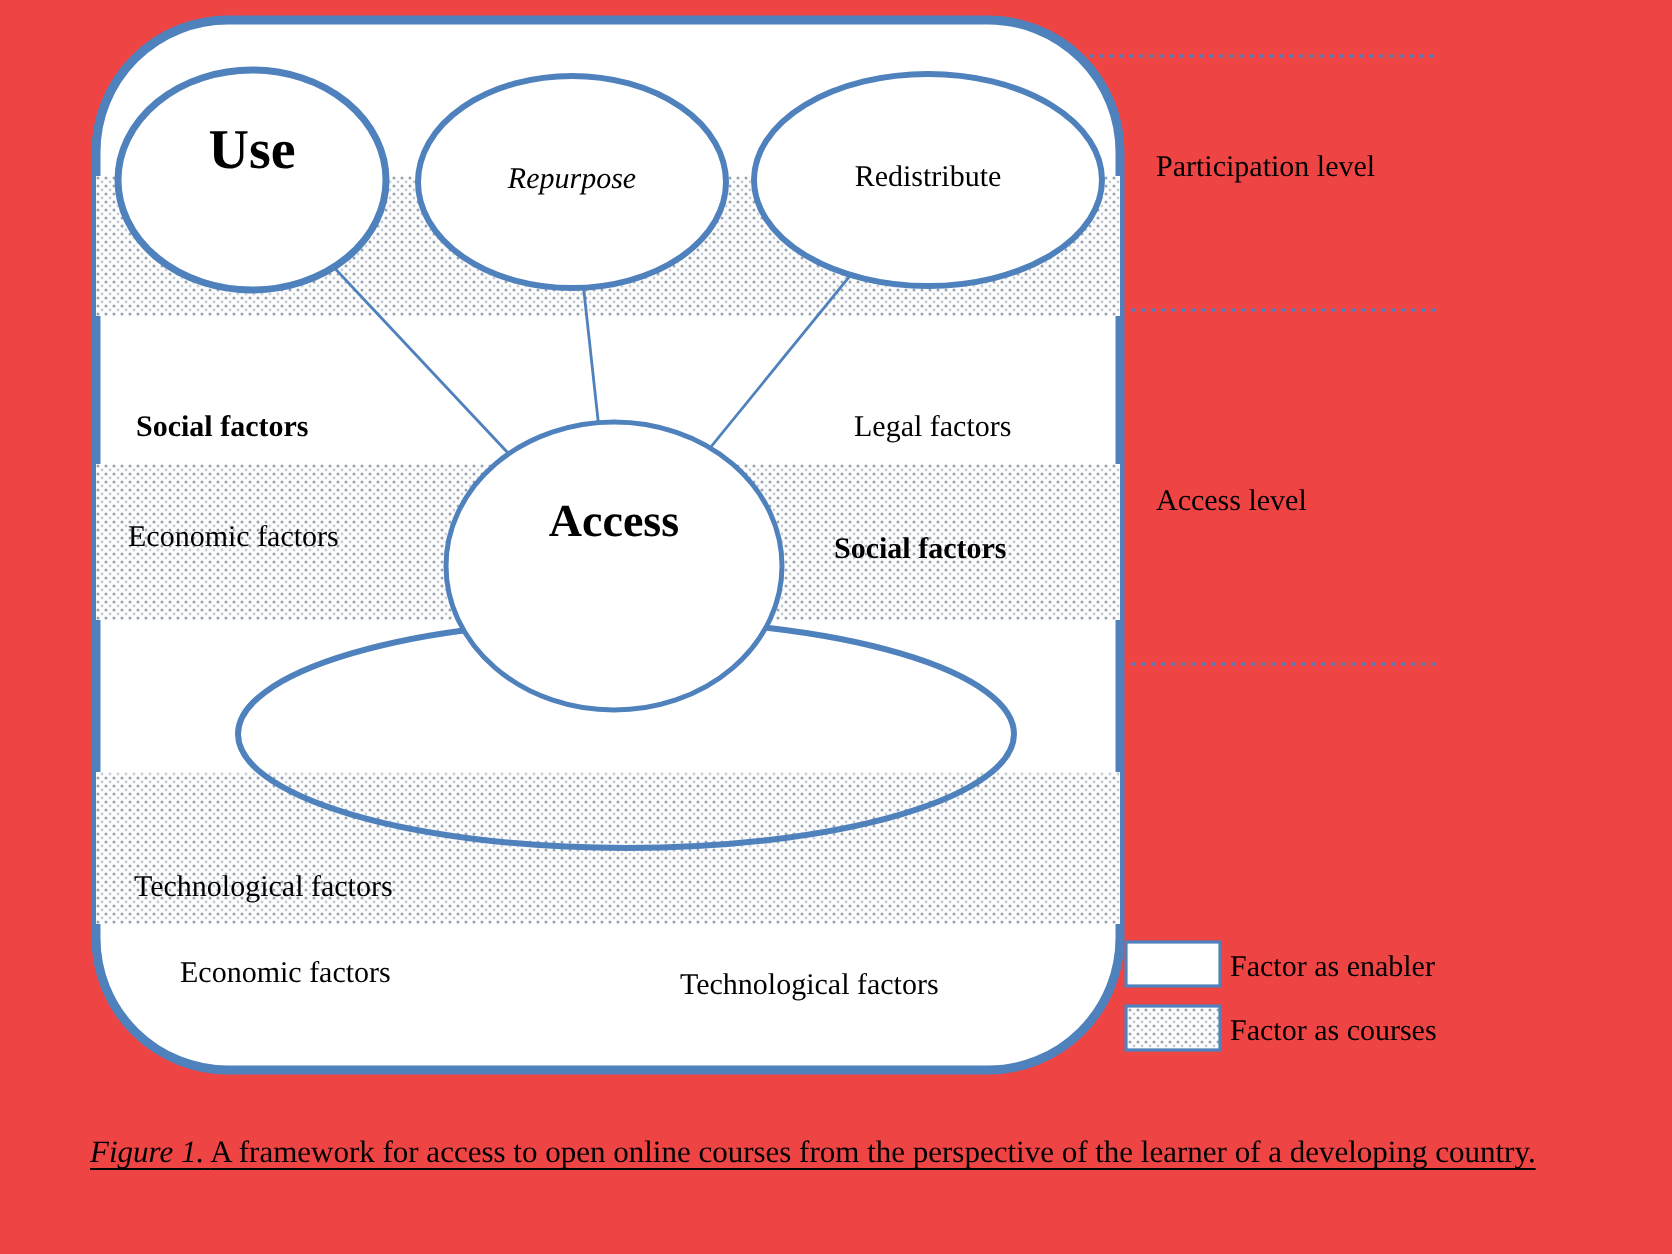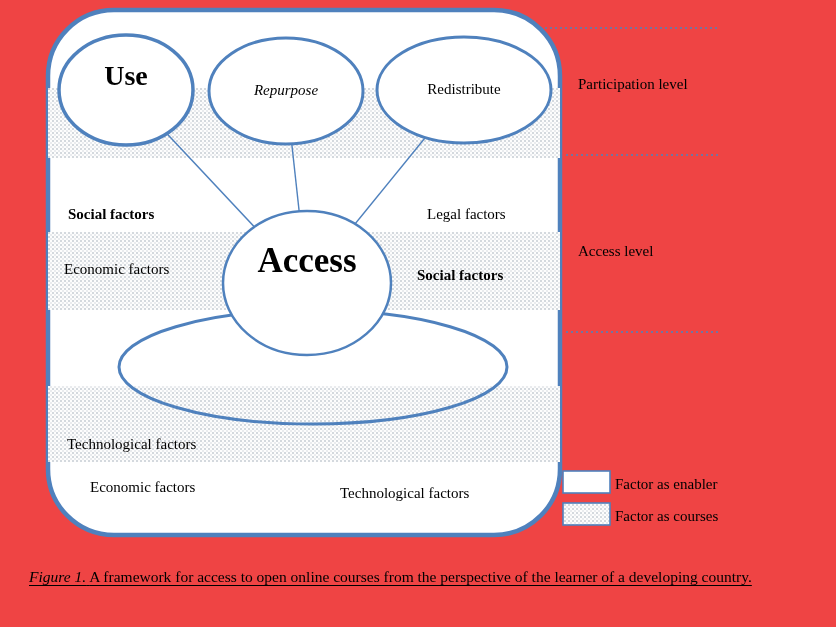--- a/index.html
+++ b/index.html
@@ -8,25 +8,25 @@
     font-family:"Liberation Serif",serif;color:#000;
   }
   .stage svg{position:absolute;left:0;top:0;}
   .lbl{
     position:absolute;font-size:15px;line-height:1.2;white-space:nowrap;
     font-family:"Liberation Serif",serif;color:#000;
   }
   .bold{font-weight:bold;}
   .center{transform:translate(-50%,-50%);text-align:center;}
   .big{font-size:28px;font-weight:bold;}
-  .mid{font-size:35px;font-weight:bold;}
+  .mid{font-size:23px;font-weight:bold;}
   .ooc{font-size:17.5px;}
   .wrap{white-space:normal;width:195px;line-height:1.3;}
   .caption{
-    position:absolute;left:29px;top:565px;width:752px;margin:0;
+    position:absolute;left:45px;top:565px;width:752px;margin:0;
     font-size:15.5px;line-height:1.6;text-align:justify;
     text-decoration:underline;text-underline-offset:3px;
   }
   .figlabel{font-style:italic;}
 </style>
 </head>
 <body>
 
 <div class="stage">
 

